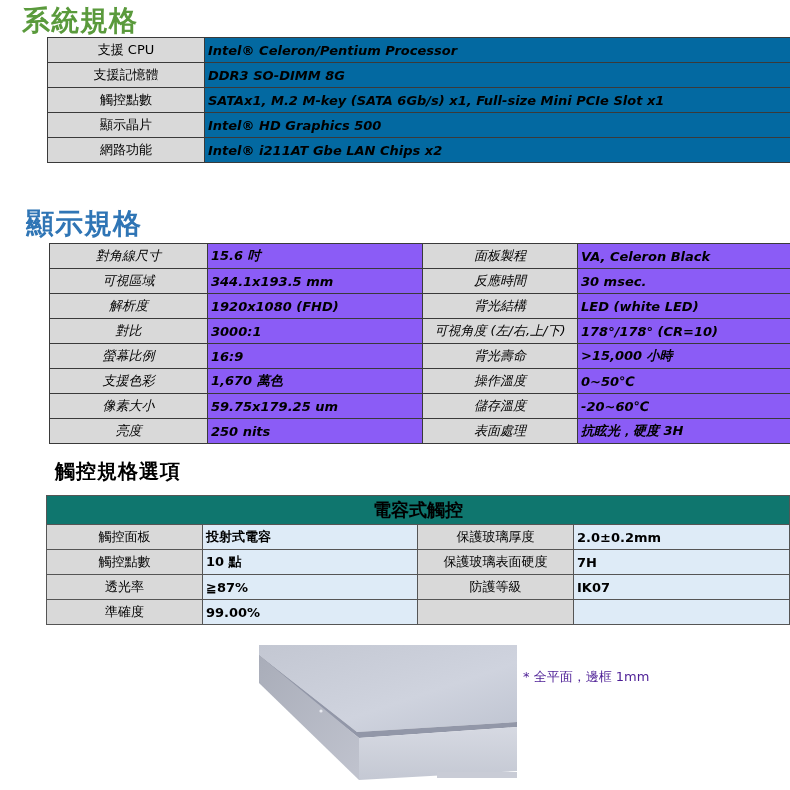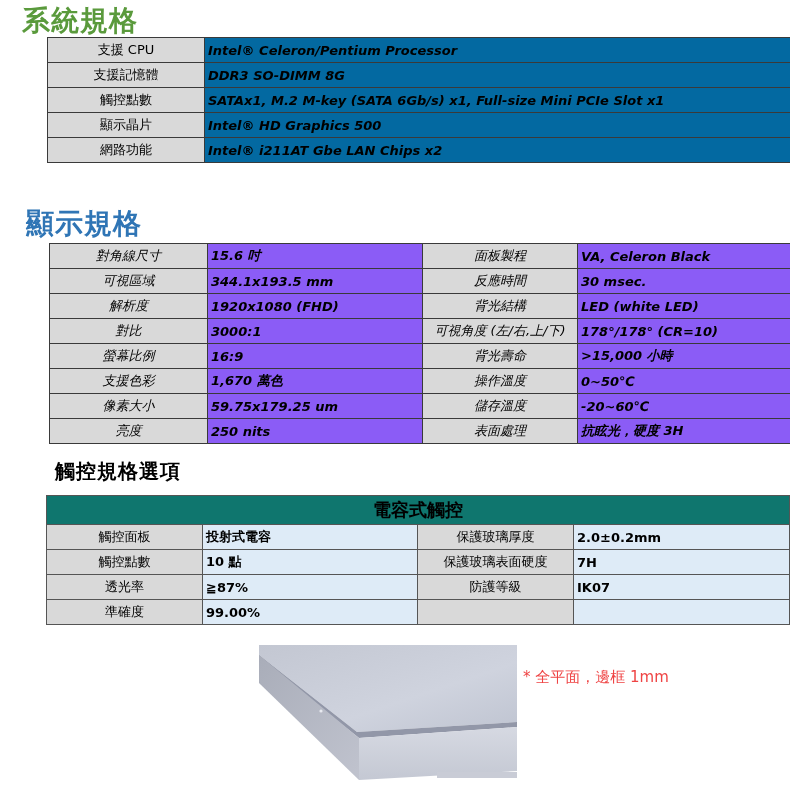--- a/index.html
+++ b/index.html
@@ -22,21 +22,21 @@
   #tbl2 { left: 25px; top: 243px; width: 742px; }
   #tbl2 td { height: 24px; font-style: italic; }
   #tbl2 td.val { background: #8b5cf6; }
 
   #tbl3 { left: 22px; top: 495px; width: 743px; }
   #tbl3 td { border-color: #555; height: 24px; }
   #tbl3 td.val { background: #deebf7; font-weight: bold; }
   #tbl3 td.head { background: #0f766e; text-align: center; font-weight: bold; font-size: 18px; height: 28px; }
 
   .panel-image { position: absolute; left: 259px; top: 645px; width: 258px; height: 142px; overflow: hidden; }
-  .note { position: absolute; left: 523px; top: 668px; color: #ef4444; font-size: 15px; }
+  .note { position: absolute; left: 523px; top: 668px; color: #4c1d95; font-size: 13px; }
 </style>
 </head>
 <body>
 
 <div id="t1" class="section-title">系統規格</div>
 <table id="tbl1">
   <colgroup>
       <col style="width:157px">
       <col style="width:586px">
     </colgroup>

